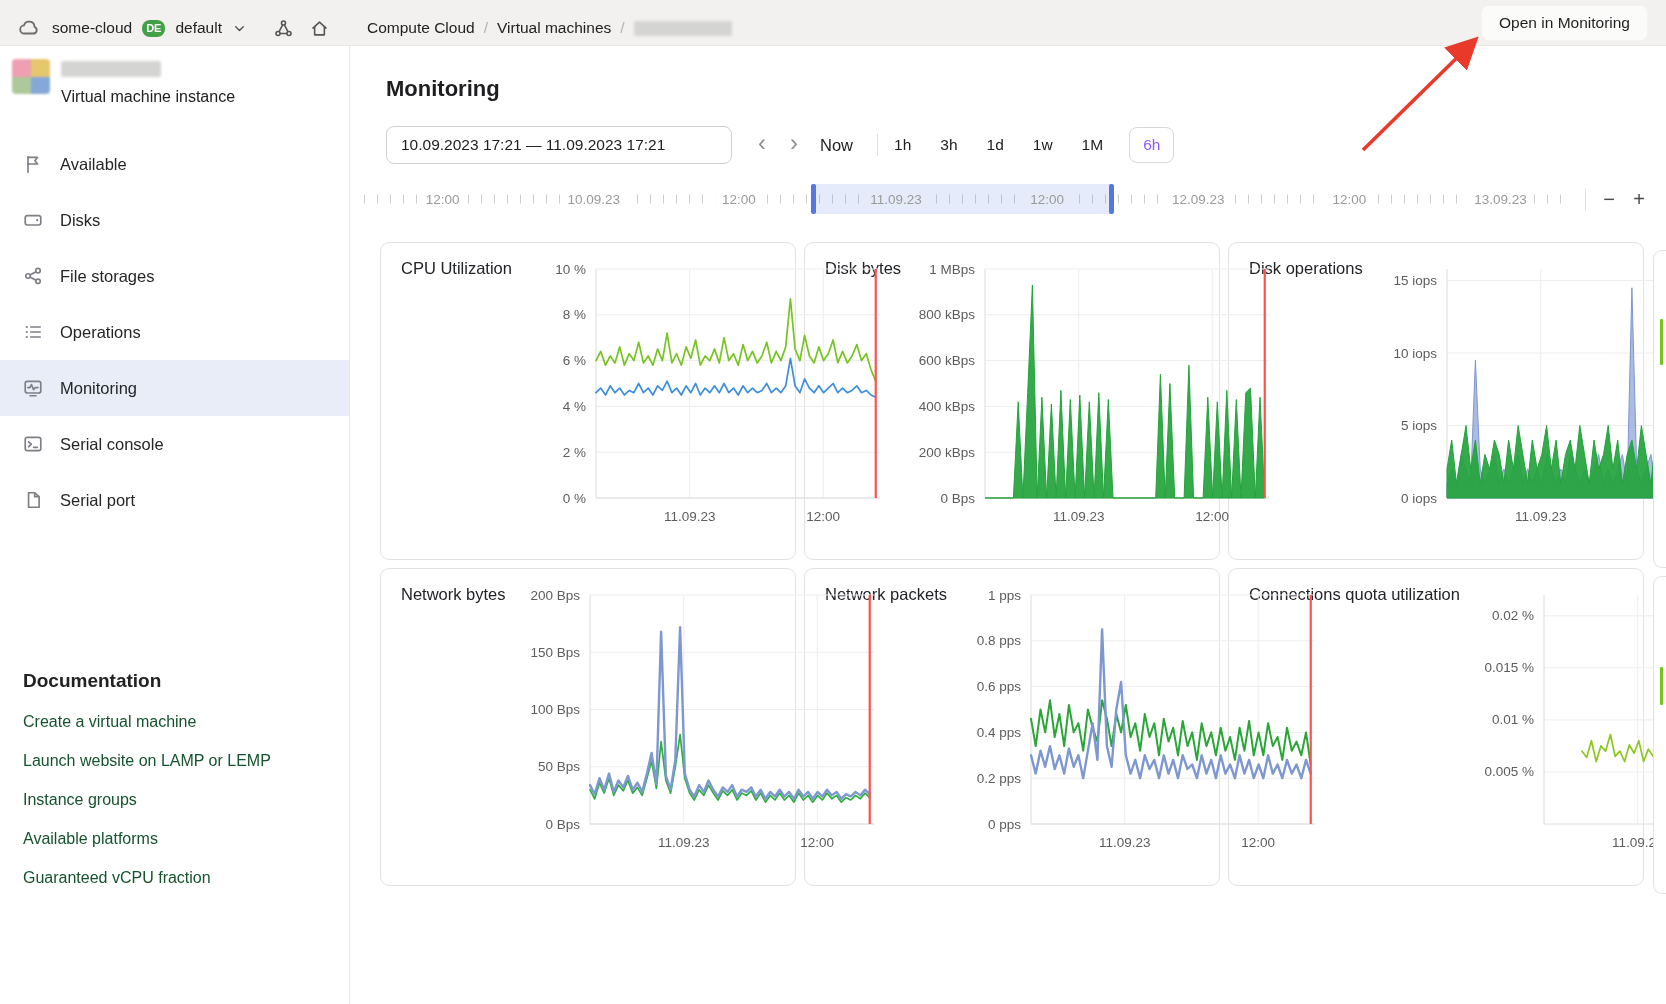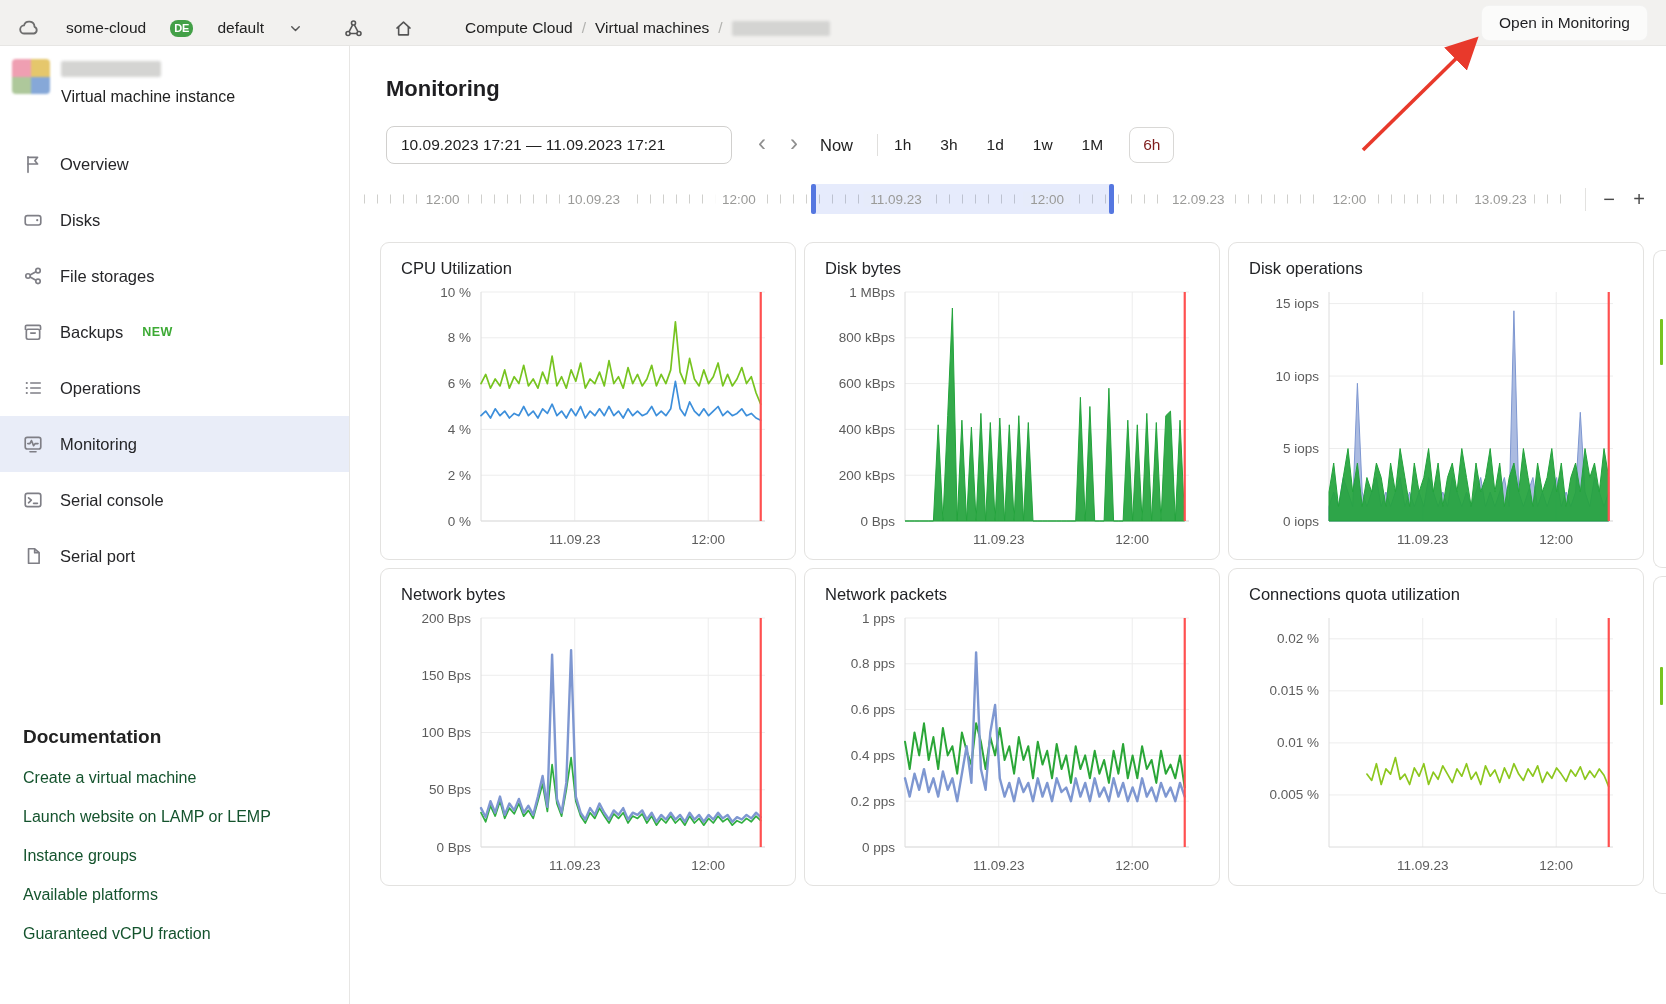--- a/index.html
+++ b/index.html
@@ -1,21 +1,21 @@
 <!DOCTYPE html>
 <html><head>
 <meta charset="utf-8">
 <style>
   * { box-sizing: border-box; margin: 0; padding: 0; }
   html,body { width:1666px; height:1004px; overflow:hidden; }
   body { font-family:"Liberation Sans","DejaVu Sans",sans-serif; color:#262629; background:#fff; position:relative; font-size:15.5px; }
 
   
   .topbar { height:46px; background:#f2f1ef; border-bottom:1px solid #e7e6e4; display:flex; align-items:center; padding:0 18px 0 16px; position:relative; z-index:5; }
-  .tb-left { display:flex; align-items:center; gap:24px;margin-top:11px; }
+  .tb-left { display:flex; align-items:center; gap:10px;margin-top:11px; }
   .tb-icon { display:inline-flex; align-items:center; justify-content:center; width:26px; height:26px; color:#555; cursor:pointer; }
   .cloud-ic { color:#6d6d6d; }
   .brand { font-size:15.5px; color:#222; }
   .env-badge { background:#43a047; color:#fff; font-size:11px; font-weight:bold; border-radius:8px; padding:3px 4px; line-height:1; }
   .env-name { color:#222; }
   .chev-down { color:#555; display:inline-flex; }
   .breadcrumb { display:flex; align-items:center; gap:9px; margin-left:24px; font-size:15.5px; }
   .breadcrumb a { color:#222; text-decoration:none; cursor:pointer; }
   .breadcrumb .sep { color:#b3b3b0; }
   .redacted { background:#d4d4d2; border-radius:2px; filter:blur(1.6px); display:inline-block; }
@@ -45,38 +45,38 @@
   main { flex:1; position:relative; overflow:hidden; }
   h1.page-title { font-size:22px; font-weight:bold; color:#1e1e21; margin:30px 0 0 36px; }
   .controls { display:flex; align-items:center; margin:24px 0 0 36px; }
   .date-input { width:346px; height:38px; border:1px solid #d1d0ce; border-radius:8px; display:flex; align-items:center; padding:0 14px; font-size:15.5px; color:#222; cursor:text; background:#fff; }
   .chev-btn { background:none; border:none; font-size:24px; color:#8f8f8f; width:32px; cursor:pointer; font-family:inherit; line-height:1; padding-bottom:4px; }
   .chev-btn.first { margin-left:14px; }
   .now-btn { font-size:16.5px; color:#222; margin:0 4px 0 10px; cursor:pointer; }
   .vsep { width:1px; height:22px; background:#e0dfdd; margin:0 16px 0 20px; }
   .presets { display:flex; gap:29px; }
   .preset { font-size:15.5px; color:#222; cursor:pointer; }
-  .pill { border:1px solid #d9d8d6; border-radius:8px; padding:8px 13px; color:#7f1d1d; font-size:15.5px; margin-left:26px; cursor:pointer; }
+  .pill { border:1px solid #d9d8d6; border-radius:8px; padding:8px 13px; color:#8b5cf6; font-size:15.5px; margin-left:26px; cursor:pointer; }
 
   
   .timeline-row { display:flex; align-items:center; margin:18px 14px 0 14px; height:34px; }
   .ruler { flex:1; height:30px; position:relative; cursor:pointer; }
   .ruler::before { content:''; position:absolute; left:0; right:0; top:50%; height:9px; transform:translateY(-50%);
       background-image:repeating-linear-gradient(90deg,#cfcfcc 0 1px,transparent 1px 13px); }
   .tl-sel { position:absolute; top:0; bottom:0; background:rgba(88,124,232,0.15); z-index:1; }
   .tl-sel .h { position:absolute; top:0; bottom:0; width:5px; background:#5577e0; border-radius:2px; }
   .tl-sel .h.l { left:-2px; } .tl-sel .h.r { right:-2px; }
   .tl-label { position:absolute; top:50%; transform:translate(-50%,-50%); background:#fff; padding:0 7px; color:#9a9a98; font-size:13.5px; z-index:2; white-space:nowrap; }
   .tl-label.in-sel { background:#e6ebfa; }
   .zoomers { display:flex; align-items:center; border-left:1px solid #e3e2e0; margin-left:12px; padding-left:10px; gap:4px; }
   .zoom-btn { background:none; border:none; font-size:20px; color:#4a4a4a; width:26px; cursor:pointer; font-family:inherit; }
 
   
   .charts { display:grid; grid-template-columns:repeat(3,1fr); gap:8px; margin:26px 22px 0 30px; }
-  .card { border:1px solid #e3e2e0; border-radius:9px; background:#fff; height:318px; padding:16px 16px 8px 16px; display:flex; flex-direction:column; }
+  .card { border:1px solid #e3e2e0; border-radius:9px; background:#fff; height:318px; padding:16px 16px 8px 16px; display:flex; }
   .card-title { font-size:16.5px; color:#222326; margin:0 0 4px 4px; }
   .plot { flex:1; position:relative; }
   .plot svg { position:absolute; inset:0; }
 
   
   .sliver { position:absolute; right:0; width:13px; height:318px; background:#fff; border:1px solid #e3e2e0; border-right:none; border-radius:9px 0 0 9px; z-index:3; }
   .sliver .frag { position:absolute; left:6px; width:2.5px; border-radius:1px; }
   .sliver.s1 { top:250px; } .sliver.s2 { top:576px; }
   .sliver.s1 .frag { top:68px; height:46px; background:#77c420; }
   .sliver.s2 .frag { top:90px; height:38px; background:#77c420; }
@@ -142,52 +142,41 @@
       </div>
     </div>
     <nav>
         <div class="nav-item">
           <span class="nav-icon">
             <svg width="20" height="20" viewBox="0 0 18 18" fill="none" stroke="currentColor" stroke-width="1.5" stroke-linecap="round" stroke-linejoin="round">
               <path d="M4.5 16.5v-14"></path>
               <path d="M4.5 3h8.6l-2.4 3 2.4 3H4.5"></path>
             </svg>
           </span>
-          <span class="nav-label">Overview</span>
+          <span class="nav-label">Available</span>
         </div>
         <div class="nav-item">
           <span class="nav-icon">
             <svg width="20" height="20" viewBox="0 0 18 18" fill="none" stroke="currentColor" stroke-width="1.5">
               <rect x="2" y="5" width="14" height="8.5" rx="2"></rect>
               <circle cx="12.8" cy="9.2" r="1" fill="currentColor" stroke="none"></circle>
             </svg>
           </span>
           <span class="nav-label">Disks</span>
         </div>
         <div class="nav-item">
           <span class="nav-icon">
             <svg width="20" height="20" viewBox="0 0 18 18" fill="none" stroke="currentColor" stroke-width="1.5">
               <circle cx="4.5" cy="9" r="2"></circle>
               <circle cx="13.5" cy="4.2" r="2"></circle>
               <circle cx="13.5" cy="13.8" r="2"></circle>
               <path d="M6.4 8.1l5.2-3M6.4 9.9l5.2 3"></path>
             </svg>
           </span>
           <span class="nav-label">File storages</span>
-        </div>
-        <div class="nav-item">
-          <span class="nav-icon">
-            <svg width="20" height="20" viewBox="0 0 18 18" fill="none" stroke="currentColor" stroke-width="1.5" stroke-linecap="round">
-              <rect x="3" y="6.5" width="12" height="9" rx="1.5"></rect>
-              <path d="M2.2 6.5V4.2c0-.7.5-1.2 1.2-1.2h11.2c.7 0 1.2.5 1.2 1.2v2.3"></path>
-              <path d="M7 10h4"></path>
-            </svg>
-          </span>
-          <span class="nav-label">Backups</span>
-          <span class="nav-badge">NEW</span>
         </div>
         <div class="nav-item">
           <span class="nav-icon">
             <svg width="20" height="20" viewBox="0 0 18 18" fill="none" stroke="currentColor" stroke-width="1.5" stroke-linecap="round">
               <path d="M7 4.5h8.5M7 9h8.5M7 13.5h8.5"></path>
               <circle cx="3.4" cy="4.5" r="1" fill="currentColor" stroke="none"></circle>
               <circle cx="3.4" cy="9" r="1" fill="currentColor" stroke="none"></circle>
               <circle cx="3.4" cy="13.5" r="1" fill="currentColor" stroke="none"></circle>
             </svg>
           </span>

